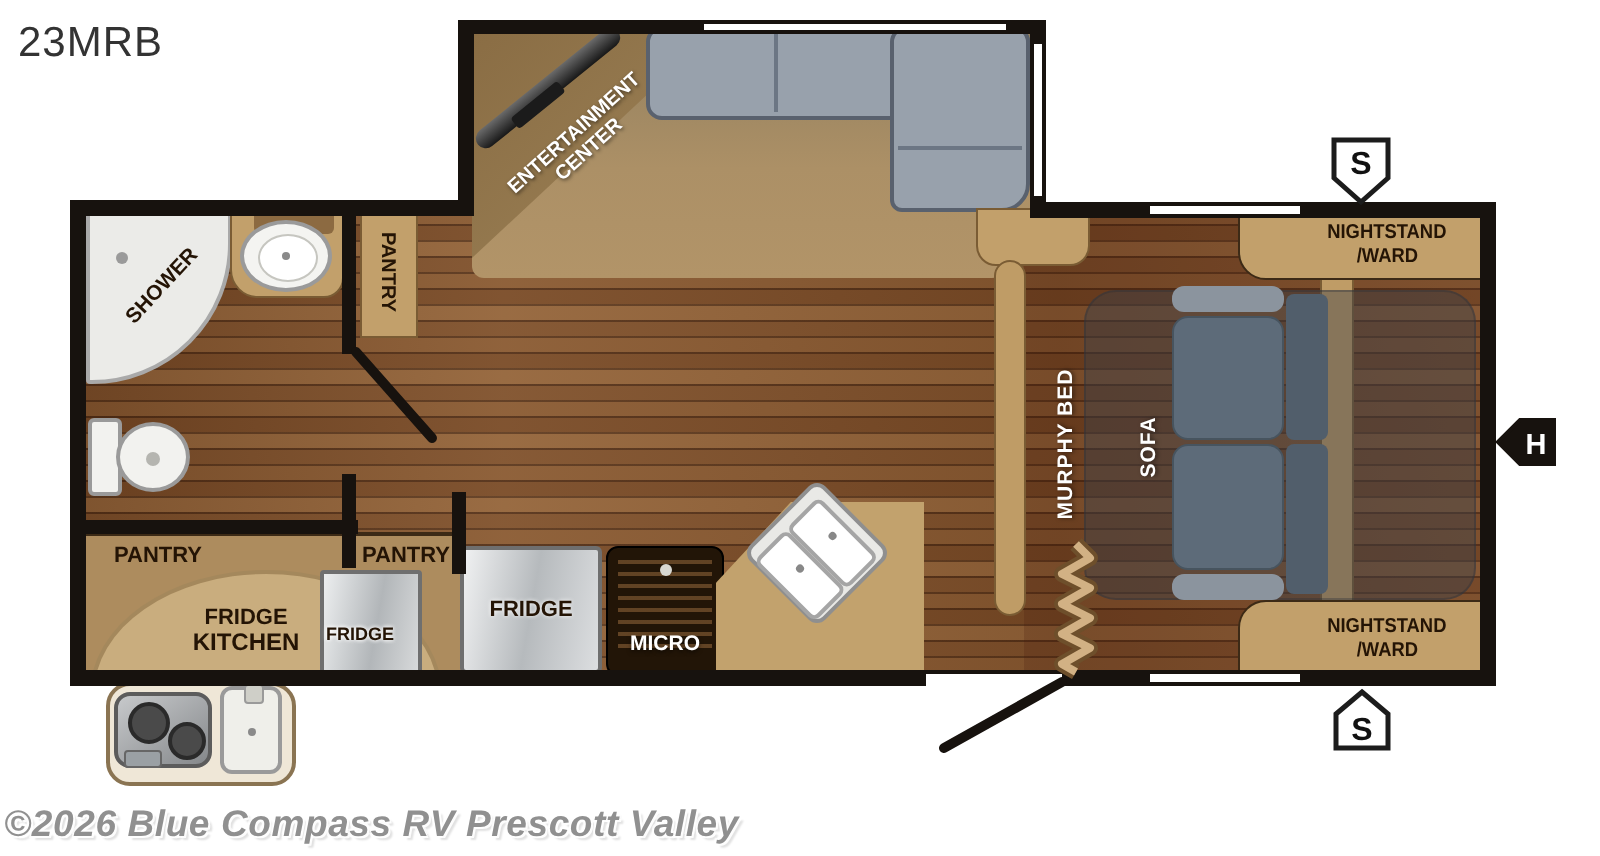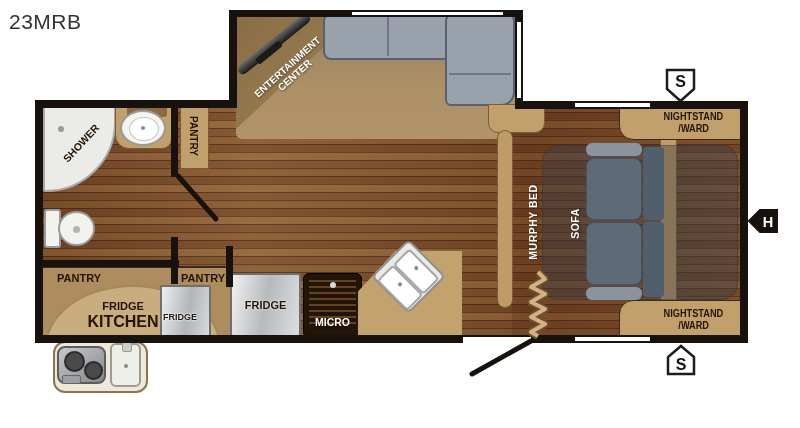--- a/index.html
+++ b/index.html
@@ -70,21 +70,21 @@
   <div class="abs ctr" style="left:164px;top:129px;width:60px;height:14px;transform:rotate(90deg);">
       <span class="lbl" style="position:static;font-size:10px;">PANTRY</span>
   </div>
 
   <div class="abs" style="left:43px;top:266px;width:188px;height:69px;background:#ad8c5e;border-top:2px solid #3c2a16;overflow:hidden;">
       <div style="position:absolute;left:2px;top:17px;width:172px;height:120px;border-radius:50%;background:#c9ad7e;border:2px solid rgba(120,90,50,.45);"></div>
       <span class="lbl" style="left:14px;top:4px;font-size:11px;">PANTRY</span>
       <span class="lbl" style="left:138px;top:4px;font-size:11px;">PANTRY</span>
       <div class="ctr" style="position:absolute;left:30px;top:32px;width:100px;height:32px;flex-direction:column;">
         <span class="lbl" style="position:static;font-size:11px;line-height:1.15;">FRIDGE</span>
-        <span class="lbl" style="position:static;font-size:16px;line-height:1.15;">KITCHEN</span>
+        <span class="lbl" style="position:static;font-size:12px;line-height:1.15;">KITCHEN</span>
       </div>
       <div style="position:absolute;left:117px;top:17px;width:47px;height:52px;background:linear-gradient(100deg,#eceeef,#b2b6b9 55%,#d8dadb);border:2px solid #6f6f6f;border-radius:2px;"></div>
       <span class="lbl" style="left:120px;top:44px;font-size:9px;text-shadow:0 0 2px #fff,0 0 2px #fff;">FRIDGE</span>
   </div>
 
   <div class="abs ctr" style="left:230px;top:273px;width:71px;height:64px;background:linear-gradient(100deg,#f0f1f2,#b6babd 50%,#dcdee0);border:2px solid #6f6f6f;border-radius:3px;">
       <span class="lbl" style="position:static;font-size:11px;text-shadow:0 0 2px #fff;">FRIDGE</span>
   </div>
   <div class="abs" style="left:303px;top:273px;width:59px;height:65px;background:#221507;border:1px solid #000;border-radius:6px;">
       <div style="position:absolute;left:5px;top:6px;width:47px;height:48px;background:repeating-linear-gradient(180deg,rgba(150,105,60,.55) 0 2px,rgba(0,0,0,0) 2px 6px);"></div>
@@ -166,14 +166,16 @@
     <polyline points="538,272 545,279 531,287 545,294 531,302 545,309 531,317 545,324 531,332 538,336" fill="none" stroke="#6e4f2b" stroke-width="8" stroke-linejoin="round"></polyline>
     <polyline points="538,272 545,279 531,287 545,294 531,302 545,309 531,317 545,324 531,332 538,336" fill="none" stroke="#d2b184" stroke-width="4" stroke-linejoin="round"></polyline>
     <path d="M667,70 h27 v19 l-13.5,12 l-13.5,-12 z" fill="#fff" stroke="#1c1c1c" stroke-width="2.5"></path>
     <text x="680.5" y="87" text-anchor="middle" font-size="16" font-weight="bold" fill="#111" font-family="Liberation Sans, sans-serif">S</text>
     <path d="M681,346 L694,357 V374 H668 V357 Z" fill="#fff" stroke="#1c1c1c" stroke-width="2.5"></path>
     <text x="681" y="370" text-anchor="middle" font-size="16" font-weight="bold" fill="#111" font-family="Liberation Sans, sans-serif">S</text>
     <path d="M749,221 L760,210 H777 V232 H760 Z" fill="#17120e" stroke="#17120e" stroke-width="2"></path>
     <text x="768" y="227" text-anchor="middle" font-size="14.5" font-weight="bold" fill="#fff" font-family="Liberation Sans, sans-serif">H</text>
   </svg>
 
+  <div class="abs" style="left:2px;top:401px;font-size:18.5px;font-weight:bold;font-style:italic;color:#909090;letter-spacing:.3px;
+       text-shadow:1px 1px 0 rgba(255,255,255,.9),-1px -1px 0 rgba(255,255,255,.7),1px -1px 0 rgba(255,255,255,.7),-1px 1px 0 rgba(255,255,255,.8),2px 2px 1px rgba(0,0,0,.12);">©2026 Blue Compass RV Prescott Valley</div>
 
 </div>
 
 </body></html>

